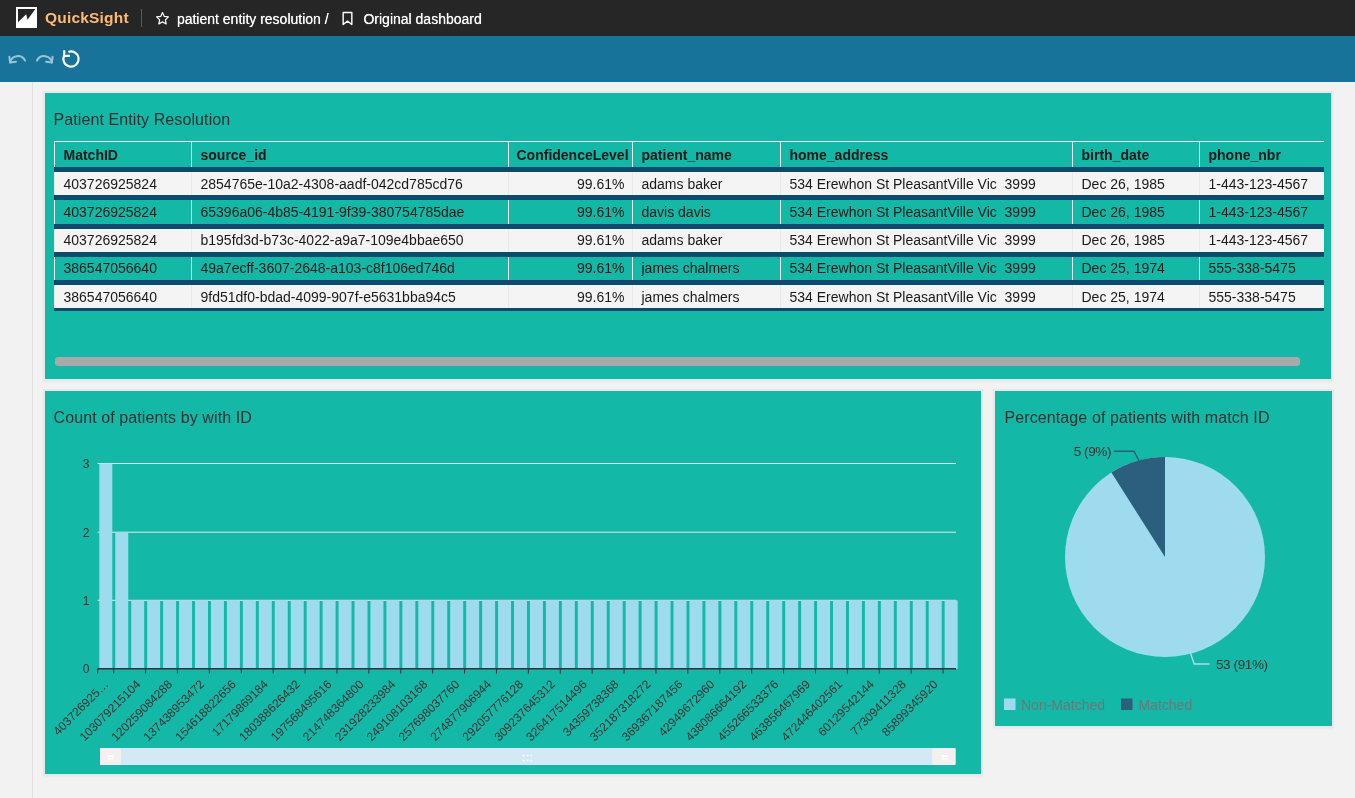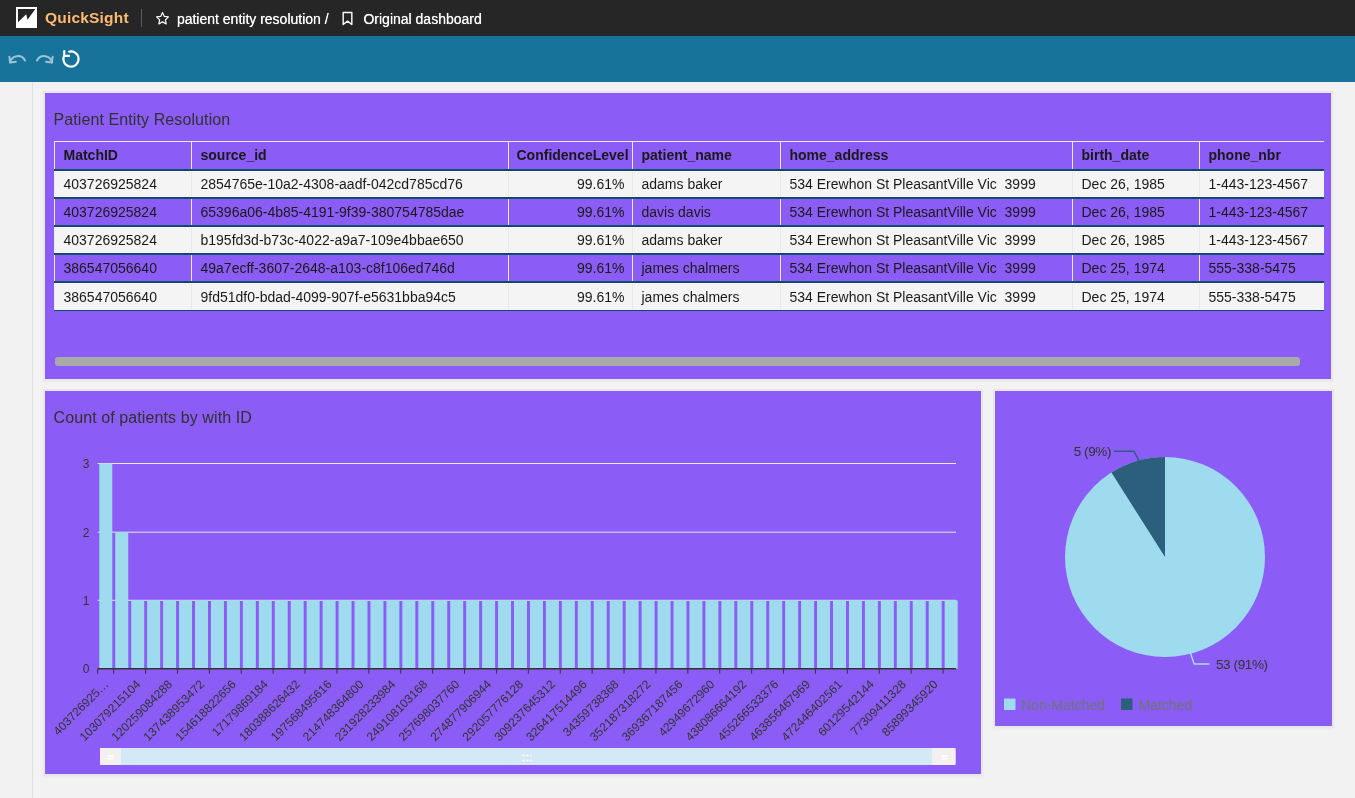--- a/index.html
+++ b/index.html
@@ -1,32 +1,32 @@
 <!DOCTYPE html>
 <html><head>
 <meta charset="utf-8">
 <style>
 * { margin:0; padding:0; box-sizing:border-box; }
 html,body { width:1355px; height:798px; overflow:hidden; }
 body { font-family:"Liberation Sans", sans-serif; background:#f2f2f2; position:relative; }
 .topbar { position:absolute; left:0; top:0; width:1355px; height:36px; background:#262626; }
 .toolbar { position:absolute; left:0; top:36px; width:1355px; height:46px; background:#17739a; }
 .gutterline { position:absolute; left:32px; top:82px; width:1px; height:716px; background:#e0e0e0; }
-.card { position:absolute; background:#8b5cf6; border:2px solid #e8e8e8; box-shadow:0 1px 2px rgba(0,0,0,0.04);text-decoration:underline; }
+.card { position:absolute; background:#14b8a6; border:2px solid #e8e8e8; box-shadow:0 1px 2px rgba(0,0,0,0.04);text-decoration:underline; }
 .ctitle { position:absolute; font-size:16px; color:#313131; white-space:nowrap; letter-spacing:0.1px; }
 
 .qslogo { position:absolute; left:16px; top:7px; }
 .qsname { position:absolute; left:45px; top:9px; font-size:15.5px; font-weight:700; color:#fdba74; letter-spacing:0.2px; }
 .tb-div { position:absolute; left:141px; top:9px; width:1px; height:18px; background:#5a5a5a; }
 .crumb { position:absolute; left:155px; top:10.5px; color:#fff; font-size:14px; font-weight:400; white-space:nowrap; text-shadow:0 0 0.7px rgba(255,255,255,0.85); }
 .crumb svg { vertical-align:-2px; }
 
 .tblwrap { position:absolute; left:8.5px; top:48px; width:1270px; height:170px; overflow:hidden; }
 table { border-collapse:collapse; table-layout:fixed; width:1345px; font-size:14px; color:#1a1a1a; }
-th, td { height:28.2px; padding:0 9px; border-right:1px solid #e9e9e9; border-bottom:2px solid #0c4a6e; text-align:left; font-weight:400; white-space:nowrap; overflow:hidden; }
+th, td { height:28.2px; padding:0 9px; border-right:1px solid #e9e9e9; border-bottom:5px solid #0c4a6e; text-align:left; font-weight:400; white-space:nowrap; overflow:hidden; }
 thead th { font-weight:700; border-top:1px solid #e9e9e9; color:#191919; }
 tbody tr:nth-child(odd) td { background:#f4f4f4; }
 table .fc { border-left:1px solid #e9e9e9; }
 td.num { text-align:right; padding-right:7px; }
 .hscroll { position:absolute; left:9.5px; top:264px; width:1245px; height:9px; background:#a9a9a9; border-radius:3px; }
 
 .axlab { font-size:12px; fill:#333; }
 .xlab { font-size:12px; fill:#333; }
 </style>
 </head>
@@ -275,20 +275,21 @@
         <line x1="483.5" y1="366.5" x2="485.5" y2="366.5"></line>
         <line x1="487.5" y1="366.5" x2="488.8" y2="366.5"></line>
         <line x1="479.5" y1="371.5" x2="481.5" y2="371.5"></line>
         <line x1="483.5" y1="371.5" x2="485.5" y2="371.5"></line>
         <line x1="487.5" y1="371.5" x2="488.8" y2="371.5"></line>
       </g>
     </svg>
 </div>
 
 <div class="card" style="left:993px; top:389px; width:341px; height:339px;">
+  <div class="ctitle" style="left:9.5px; top:18px;">Percentage of patients with match ID</div>
   <svg id="piesvg" width="337" height="335" style="position:absolute;left:-2px;top:-2px;" viewBox="0 0 337 335">
       <circle cx="172" cy="168" r="100" fill="#9edbee"></circle>
       <path d="M172,168 L118.42,83.57 A100,100 0 0 1 172,68 Z" fill="#2b5f7d"></path>
       <polyline points="121,62.3 141,62.3 148,75.5" fill="none" stroke="#2b5f7d" stroke-width="1.4"></polyline>
       <text x="118" y="66.5" text-anchor="end" font-size="13.5" letter-spacing="-0.4" fill="#333">5 (9%)</text>
       <polyline points="197.3,263.5 201.2,275 216.5,275" fill="none" stroke="#abdcee" stroke-width="1.4"></polyline>
       <text x="223" y="280" font-size="13.5" letter-spacing="-0.4" fill="#333">53 (91%)</text>
       <rect x="11" y="309.5" width="11.5" height="11.5" fill="#9edbee"></rect>
       <text x="28" y="320.5" font-size="14" fill="#6e7579">Non-Matched</text>
       <rect x="128" y="309.5" width="11.5" height="11.5" fill="#2b5f7d"></rect>

